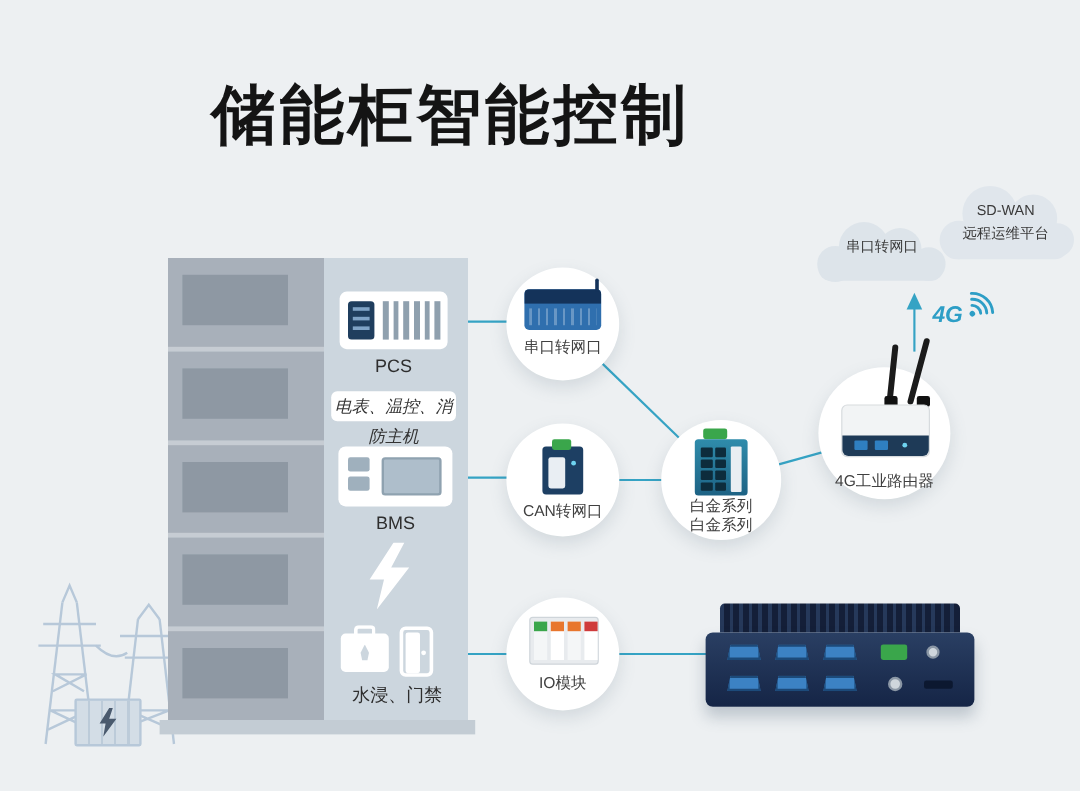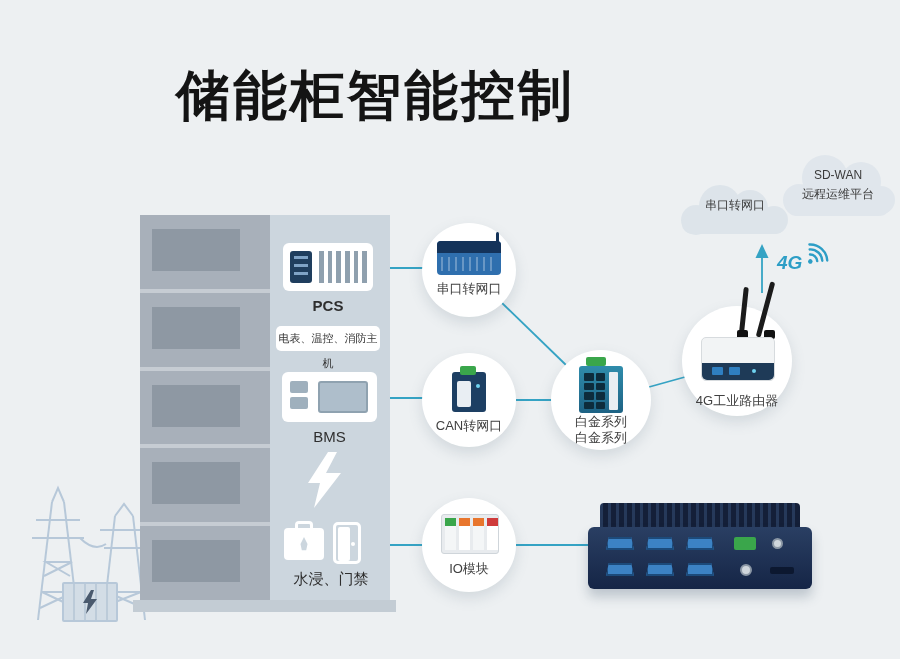--- a/index.html
+++ b/index.html
@@ -28,23 +28,23 @@
   .cab-base { left:133px; top:600px; width:263px; height:12px; background:#c3ccd4; z-index:2; }
 
   
   .pcs-dev { left:283px; top:243px; width:90px; height:48px; background:#fff; border-radius:6px; z-index:3; }
   .pcs-chip { position:absolute; left:7px; top:8px; width:22px; height:32px; background:#1f3e5e; border-radius:3px; }
   .pcs-chip i { display:block; height:3px; background:#7fa3c6; margin:5px 4px 0 4px; }
   .pcs-bars { position:absolute; left:36px; top:8px; width:48px; height:32px; display:flex; gap:4px; }
   .pcs-bars i { flex:1; background:#8fa0ae; }
 
   .panel-label { font-size:15px; color:#2e2e2e; text-align:center; z-index:3; }
-  .lbl-pcs { left:283px; top:297px; width:90px;font-weight:bold; }
+  .lbl-pcs { left:283px; top:297px; width:90px; }
   .meter-pill { left:276px; top:326px; width:104px; height:25px; background:#fff; border-radius:5px;
-                font-size:11px; color:#333; line-height:25px; text-align:center; z-index:3; }
+                font-size:14px; color:#333; line-height:25px; text-align:center; z-index:3;font-style:italic; }
 
   .bms-dev { left:282px; top:372px; width:95px; height:50px; background:#fff; border-radius:6px; z-index:3; }
   .bms-dev .b1 { position:absolute; left:8px; top:9px; width:18px; height:12px; background:#9fb0bd; border-radius:2px; }
   .bms-dev .b2 { position:absolute; left:8px; top:25px; width:18px; height:12px; background:#9fb0bd; border-radius:2px; }
   .bms-screen { position:absolute; left:36px; top:9px; width:50px; height:32px; background:#aebecb;
                 border:2px solid #8fa2b0; border-radius:3px; }
   .lbl-bms { left:282px; top:428px; width:95px; }
 
   .bolt-icon { left:303px; top:452px; width:42px; height:56px; z-index:3; }
 

